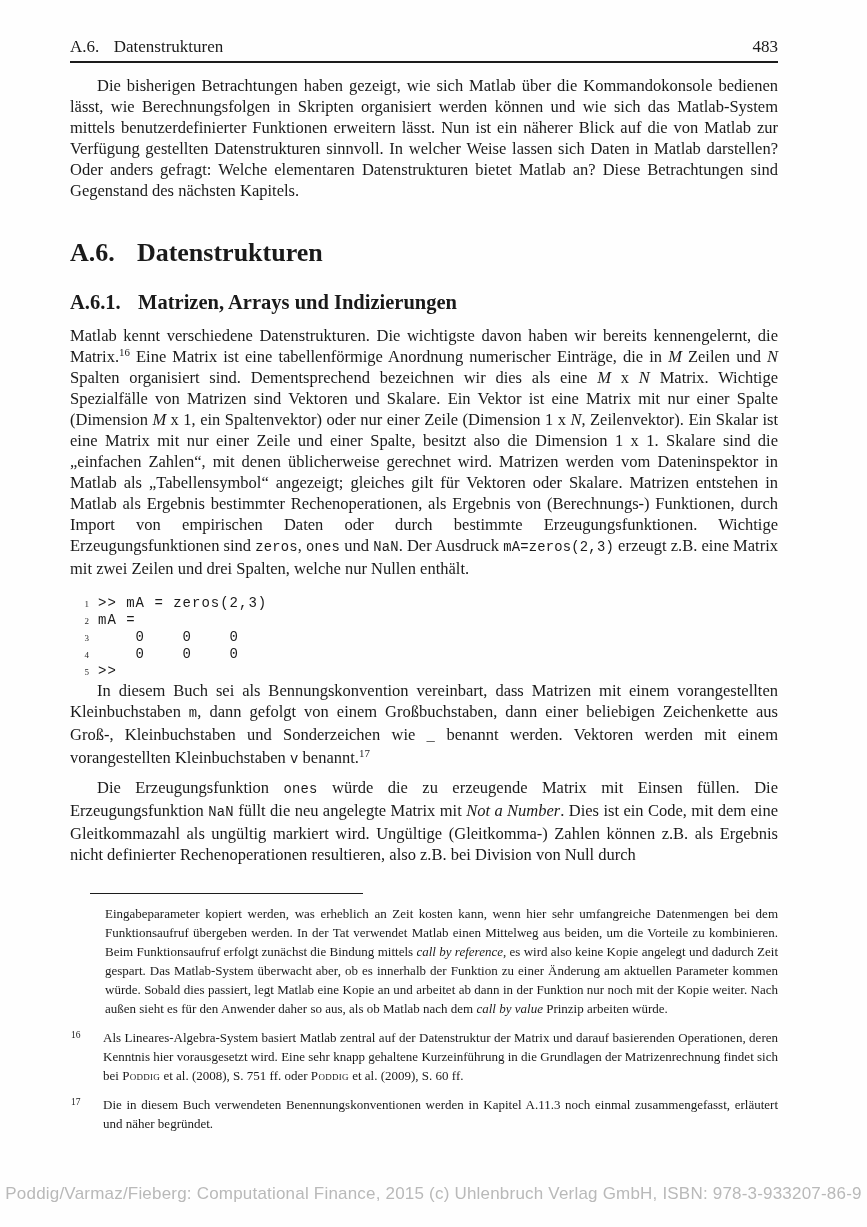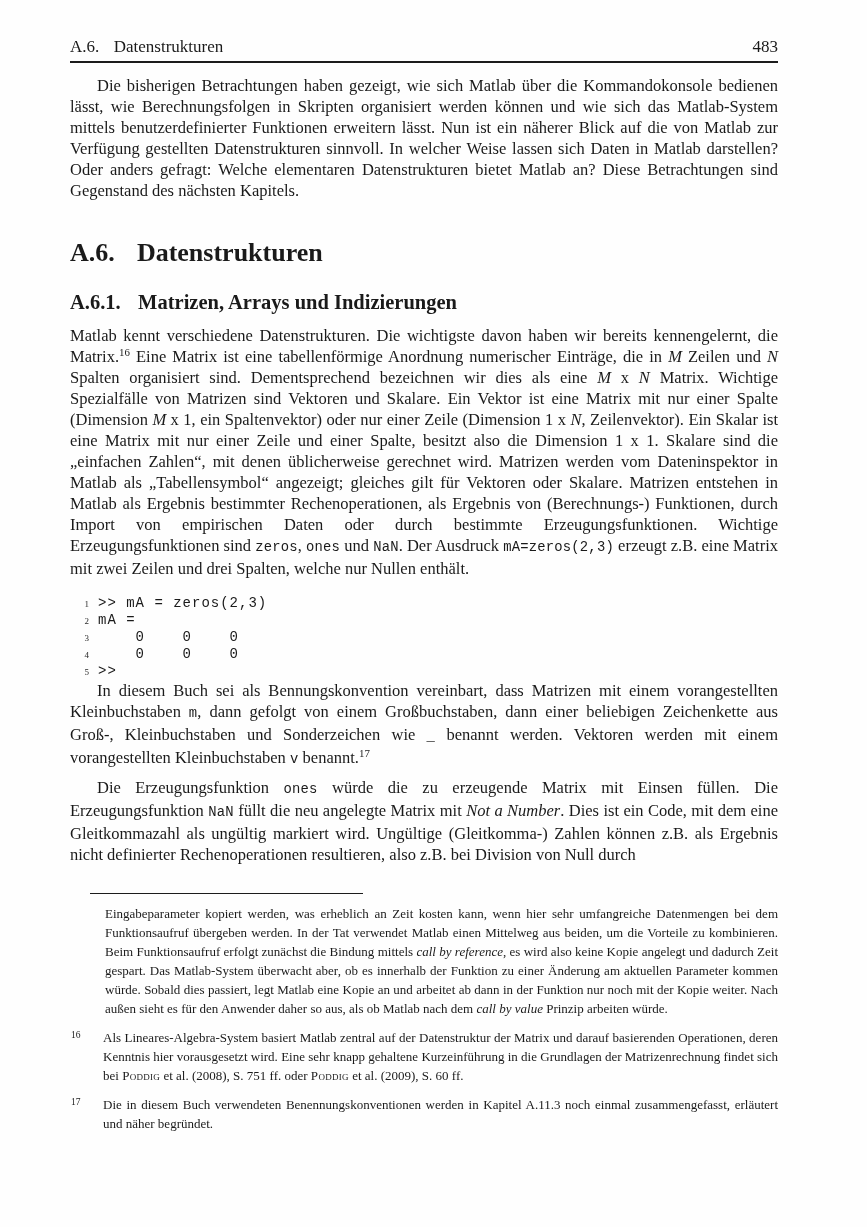--- a/index.html
+++ b/index.html
@@ -191,14 +191,15 @@
     <div class="fn-item">
       <span class="fn-num">16</span>
       <div class="fn-text"><span>Als Lineares-Algebra-System basiert Matlab zentral auf der Datenstruktur der Matrix und darauf basierenden Operationen, deren Kenntnis hier vorausgesetzt wird. Eine sehr knapp gehaltene Kurzeinführung in die Grundlagen der Matrizenrechnung findet sich bei </span><span class="seg-sc">Poddig</span><span> et al. (2008), S. 751 ff. oder </span><span class="seg-sc">Poddig</span><span> et al. (2009), S. 60 ff.</span></div>
     </div>
     <div class="fn-item">
       <span class="fn-num">17</span>
       <div class="fn-text"><span>Die in diesem Buch verwendeten Benennungskonventionen werden in Kapitel A.11.3 noch einmal zusammengefasst, erläutert und näher begründet.</span></div>
     </div>
   </div>
 
+  <div class="copyright-footer">Poddig/Varmaz/Fieberg: Computational Finance, 2015  (c) Uhlenbruch Verlag GmbH, ISBN: 978-3-933207-86-9</div>
 
 </div>
 
 </body></html>

